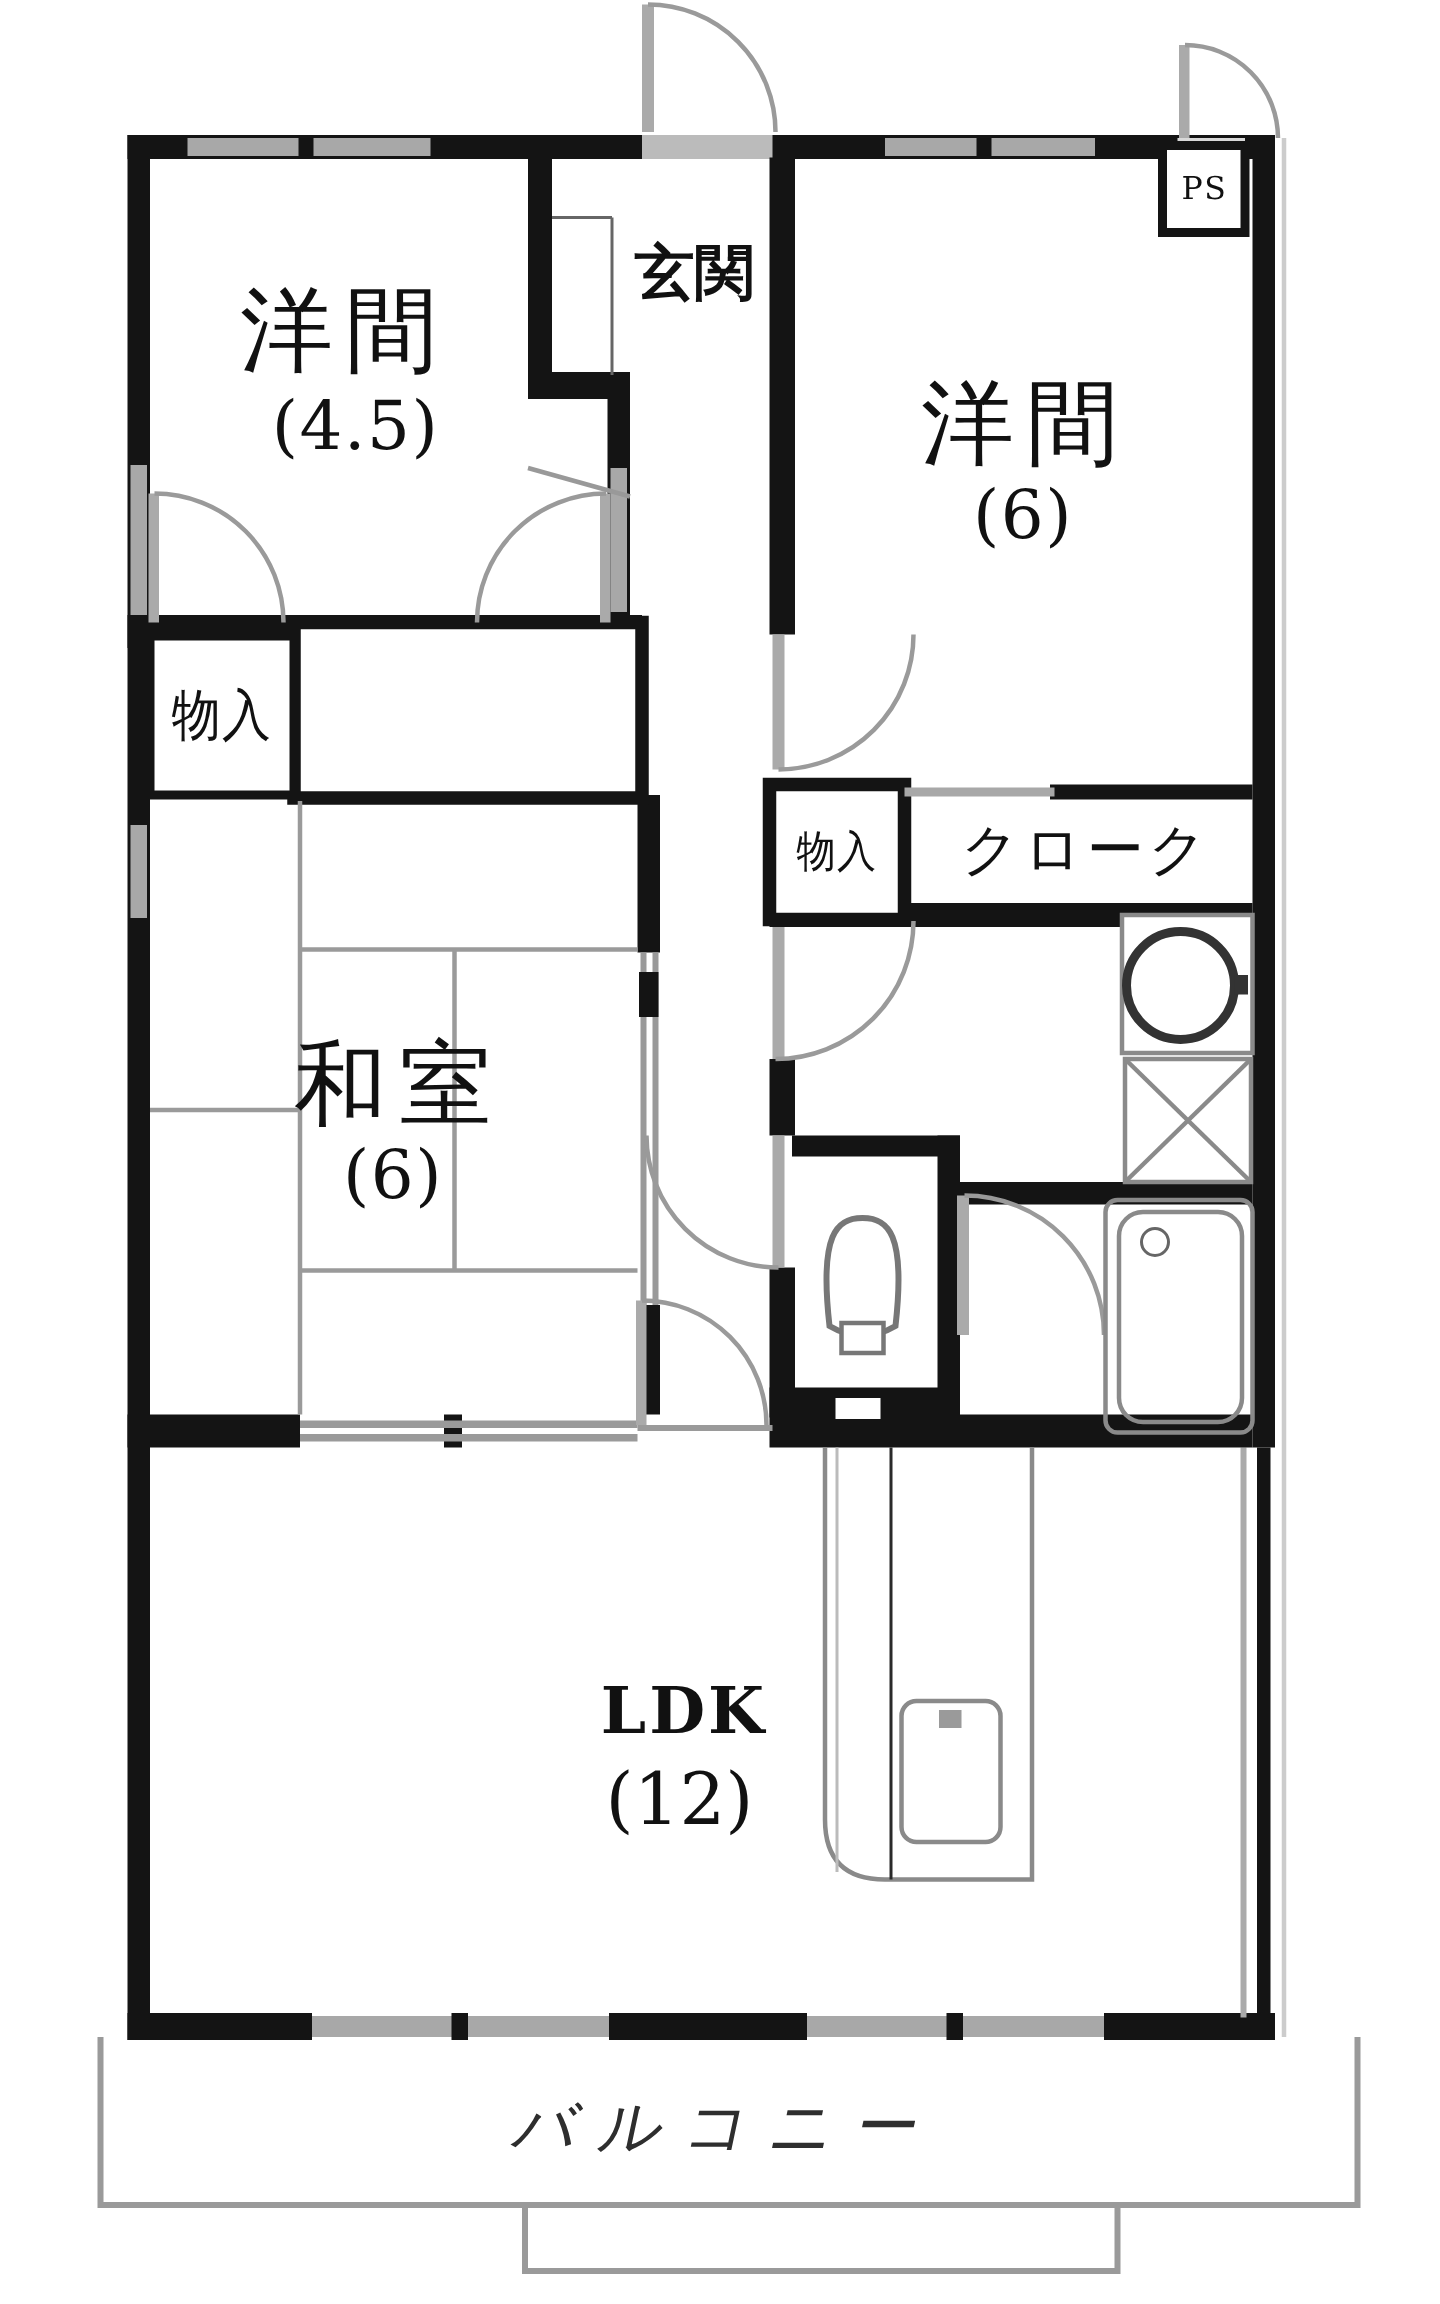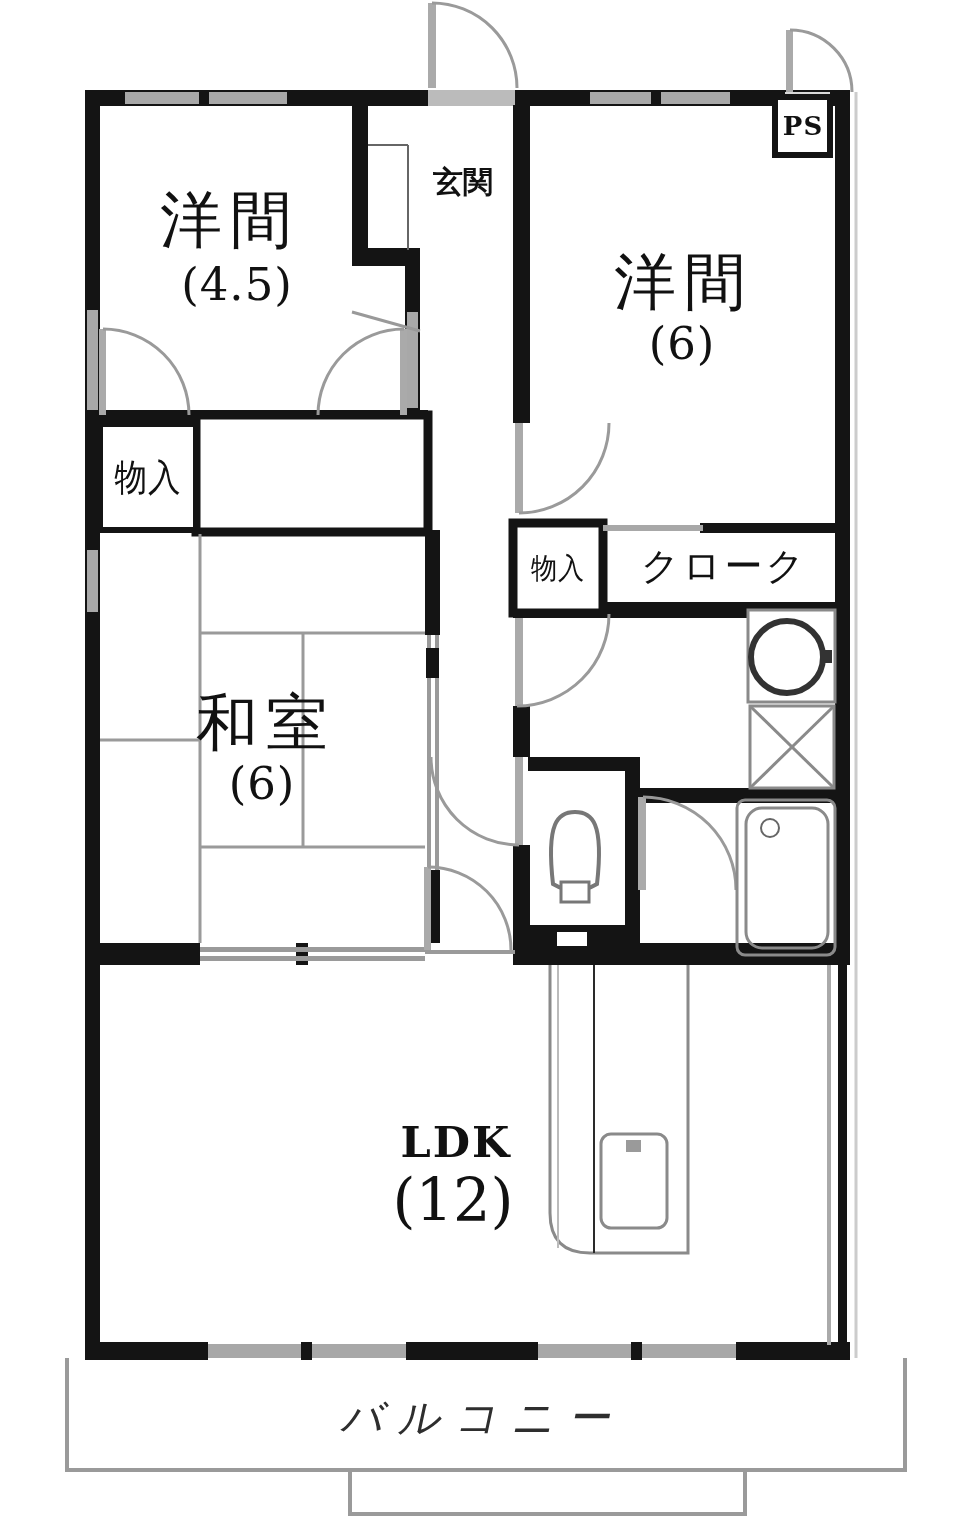--- a/index.html
+++ b/index.html
@@ -4,28 +4,28 @@
 <style>
   html,body{margin:0;padding:0;background:#fff;}
   .plan{
     position:relative;width:960px;height:1536px;background:#ffffff;overflow:hidden;
     font-family:"DejaVu Serif","Liberation Serif",serif;color:#111;
   }
   .plan svg{position:absolute;left:0;top:0;}
   .label{position:absolute;transform:translate(-50%,-50%);white-space:nowrap;line-height:1;color:#111;}
   .lbl-room-big{font-size:62px;letter-spacing:8px;}
   .lbl-room-size{font-size:45px;letter-spacing:1px;text-align:right;}
-  .lbl-genkan{font-size:30px;font-weight:bold;letter-spacing:0px;}
-  .lbl-ps{font-size:26px;font-weight:bold;letter-spacing:1px;}
+  .lbl-genkan{font-size:40px;font-weight:bold;letter-spacing:0px;}
+  .lbl-ps{font-size:21px;font-weight:normal;letter-spacing:1px;}
   .lbl-storage-left{font-size:37px;letter-spacing:1px;transform:translate(-50%,-50%) scaleX(0.88);}
   .lbl-oshiire{font-size:55px;letter-spacing:12px;}
   .lbl-storage-hall{font-size:29px;letter-spacing:1px;transform:translate(-50%,-50%) scaleX(0.9);}
   .lbl-cloak{font-size:38px;letter-spacing:3px;}
   .lbl-ldk{font-size:43px;font-weight:bold;letter-spacing:2px;}
-  .lbl-ldk-size{font-size:59px;}
+  .lbl-ldk-size{font-size:48px;}
   .lbl-balcony{font-size:42px;letter-spacing:14px;color:#2e2e2e;
     transform:translate(-50%,-50%) skewX(-12deg);}
 </style>
 </head>
 <body>
 
 <div class="plan">
 
   <svg width="960" height="1536" viewBox="0 0 960 1536">
 

